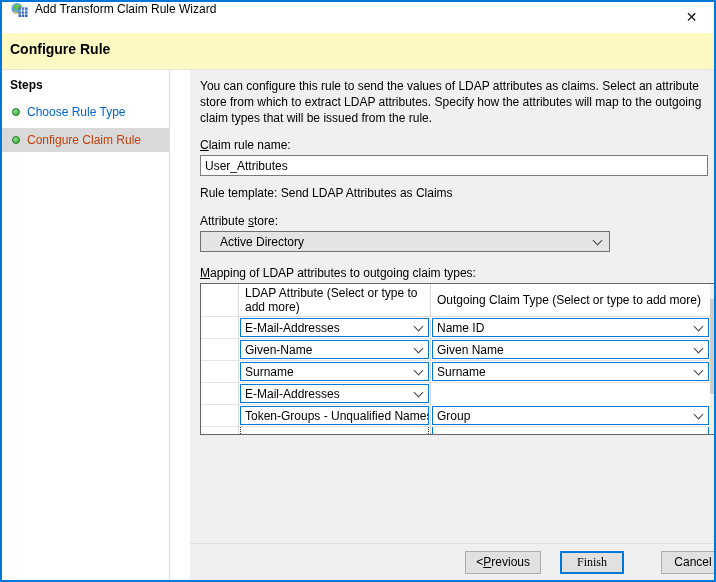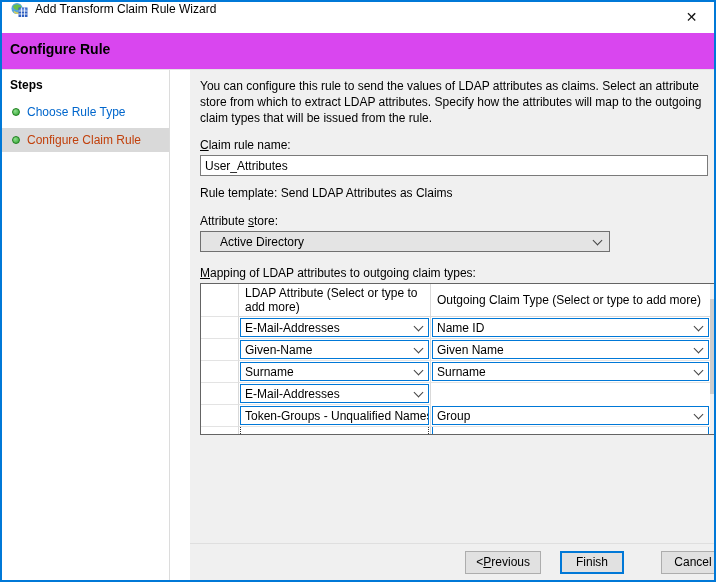--- a/index.html
+++ b/index.html
@@ -10,21 +10,21 @@
   }
   
   .titlebar{ height:31px; display:flex; background:#fff; }
   .titlebar .app-icon{ margin:0 6px 0 9px; width:18px; height:16px; flex:0 0 auto; }
   .titlebar .title{ flex:1; font-size:12px; color:#000; }
   .close-btn{
     width:45px; height:29px; display:flex; align-items:center; justify-content:center;
     font-size:14px; color:#111; cursor:default;
   }
   
-  .heading-area{ height:36px; background:#d946ef; padding:8px 0 0 8px; }
+  .heading-area{ height:36px; background:#fef9c3; padding:8px 0 0 8px; }
   .heading-area h1{ font-size:14px; font-weight:bold; color:#000; }
   
   .content{ display:flex; height:511px; border-top:1px solid #e3e3e3;gap:20px; }
   .steps-panel{
     width:168px; background:#fff; border-right:1px solid #dcdcdc; flex:0 0 auto;
   }
   .steps-header{ font-weight:bold; padding:8px 0 0 8px; font-size:12px; }
   .step-item{
     display:flex; align-items:center; gap:7px; padding:5px 4px 5px 10px; margin-top:8px;
   }
@@ -90,21 +90,21 @@
   
   .button-bar{
     height:37px; border-top:1px solid #dfdfdf; display:flex; align-items:center;
     justify-content:flex-end; padding-right:13px; background:#f0f0f0;
   }
   .btn{
     height:23px; min-width:64px; padding:0 10px; background:#e1e1e1; border:1px solid #adadad;
     font-family:"Liberation Sans", sans-serif; font-size:12px; color:#000;
     display:flex; align-items:center; justify-content:center;
   }
-  .btn-finish{ border:2px solid #0078d7; margin-left:19px; }
+  .btn-finish{ border:2px solid #0078d7; margin-left:19px;font-family:Liberation Serif, serif; }
   .btn-cancel{ margin-left:37px; }
 </style>
 </head>
 <body>
 
 <div class="window">
 
   <div class="titlebar">
     <svg class="app-icon" viewBox="0 0 18 16">
       <circle cx="6" cy="6.5" r="5.5" fill="#58a6d8"></circle>

